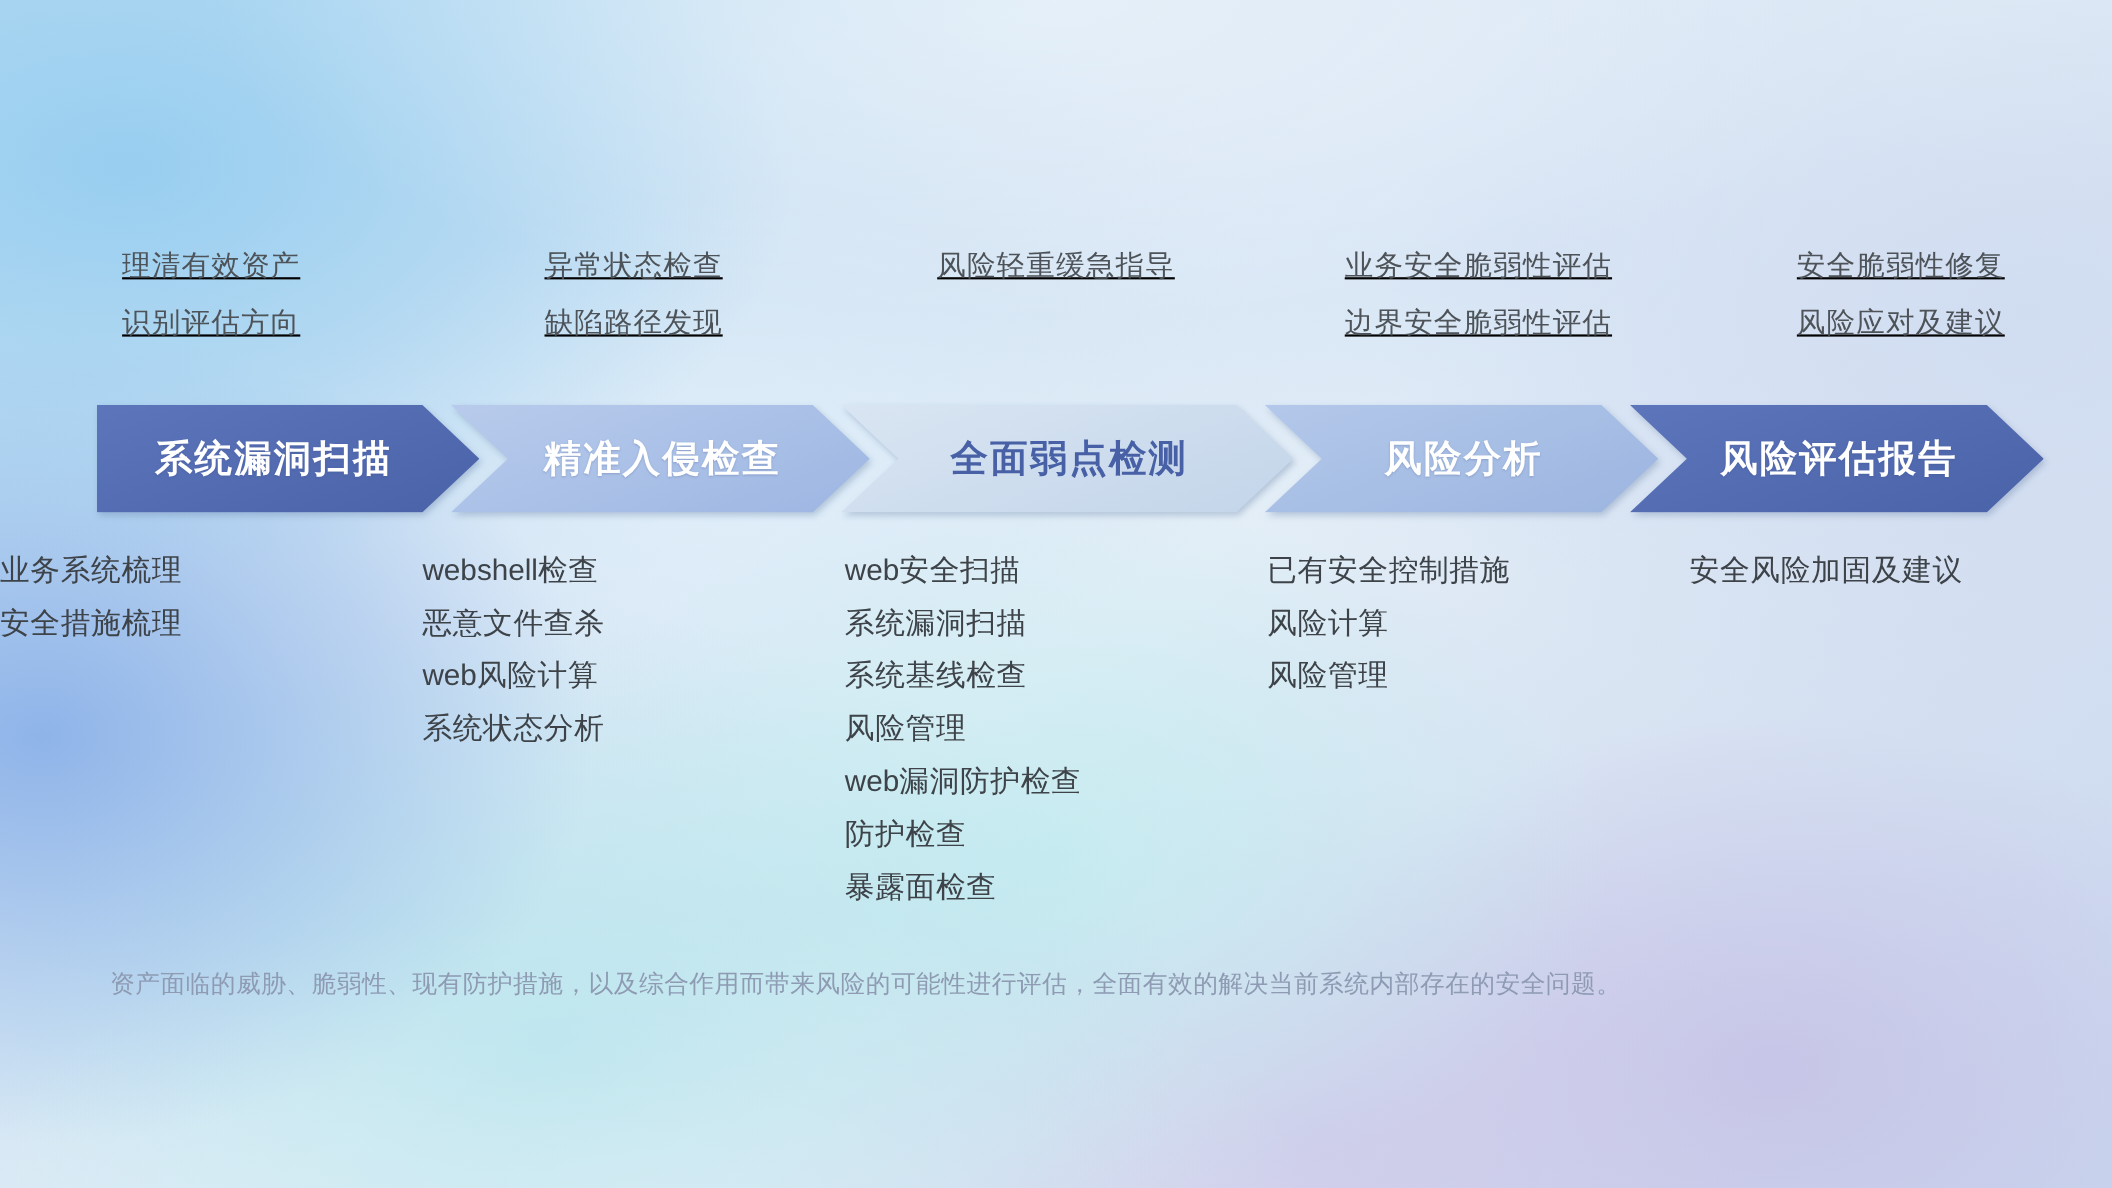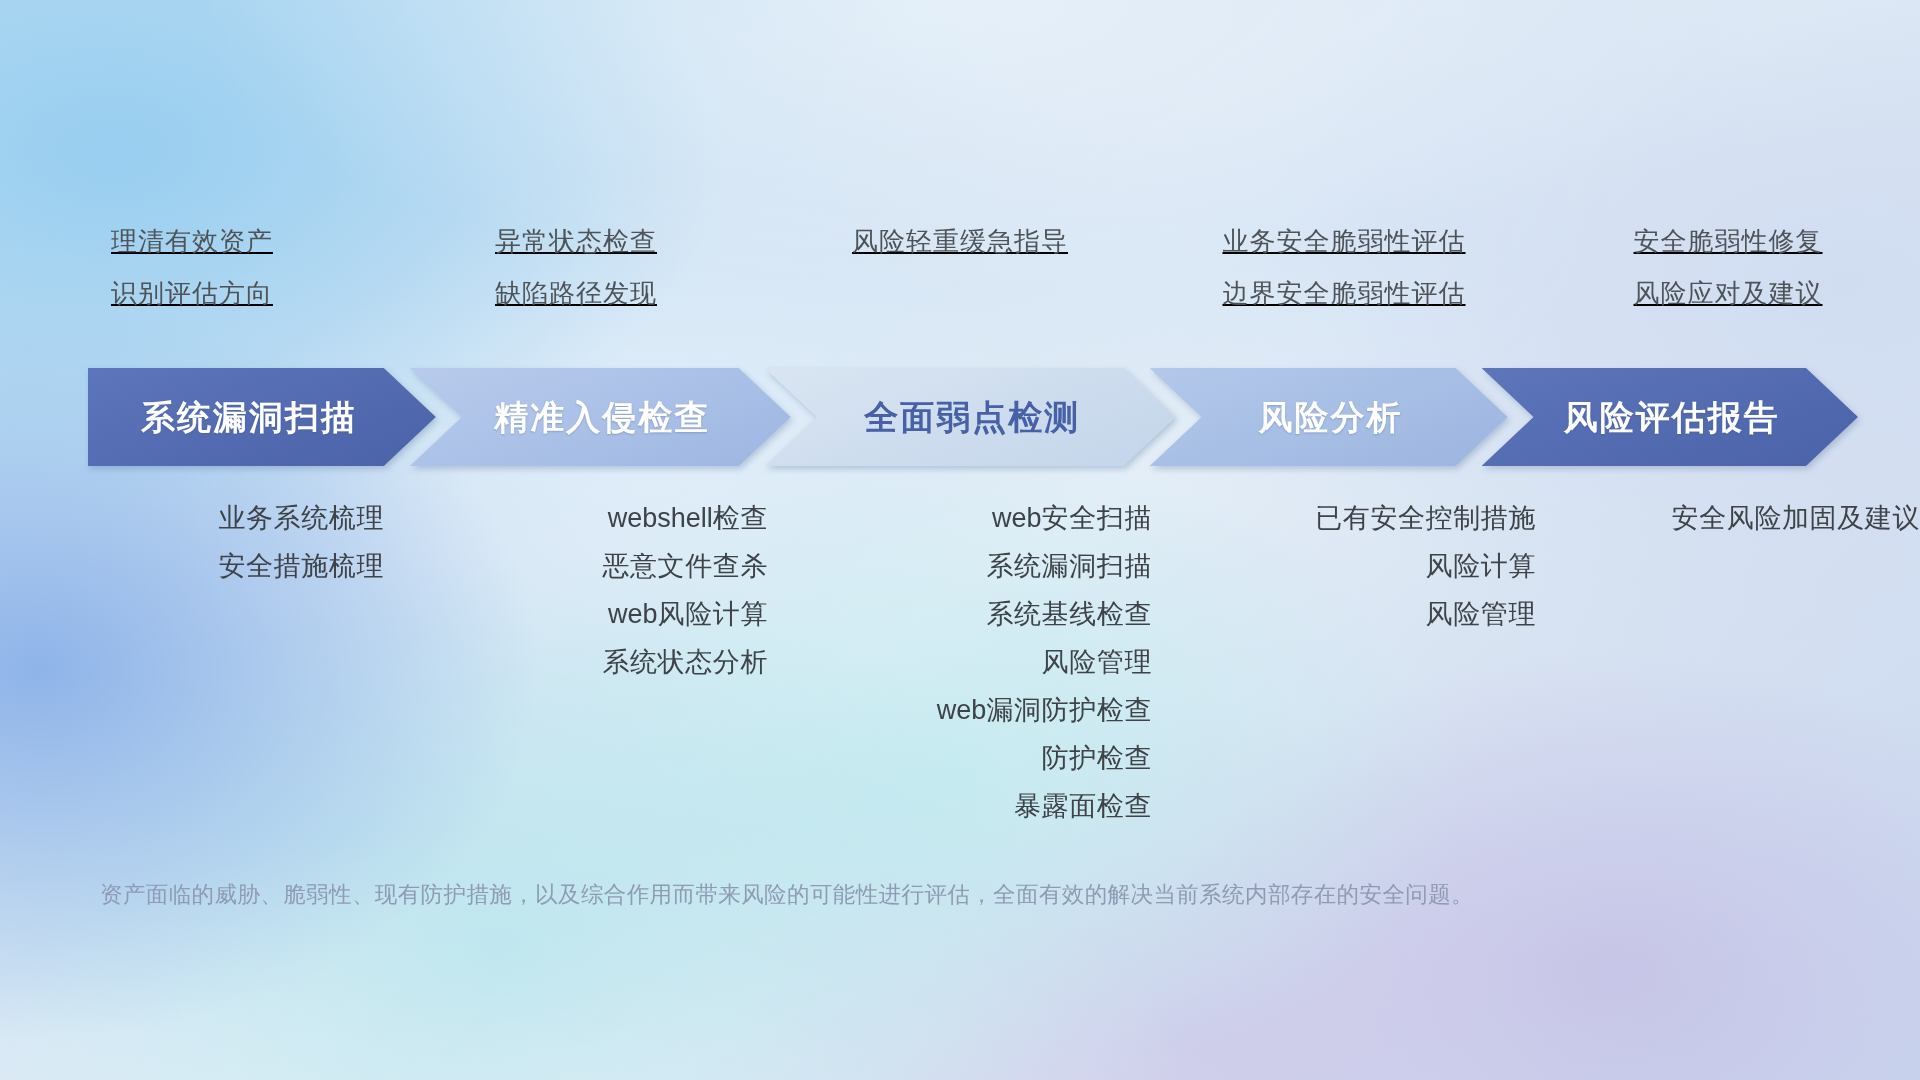--- a/index.html
+++ b/index.html
@@ -116,21 +116,21 @@
     left: 0;
     top: 505px;
     width: 1920px;
     display: flex;
     align-items: flex-start;
   }
   .bot-col {
     flex: 1 1 0;
     display: flex;
     flex-direction: column;
-    align-items: flex-end;
+    align-items: flex-start;
     gap: 21px;
   }
   .bot-col .txt {
     font-size: 27px;
     color: #3d4348;
     letter-spacing: 0.6px;
     line-height: 1;
     white-space: nowrap;
   }
   .bot-col .txt .lat {

